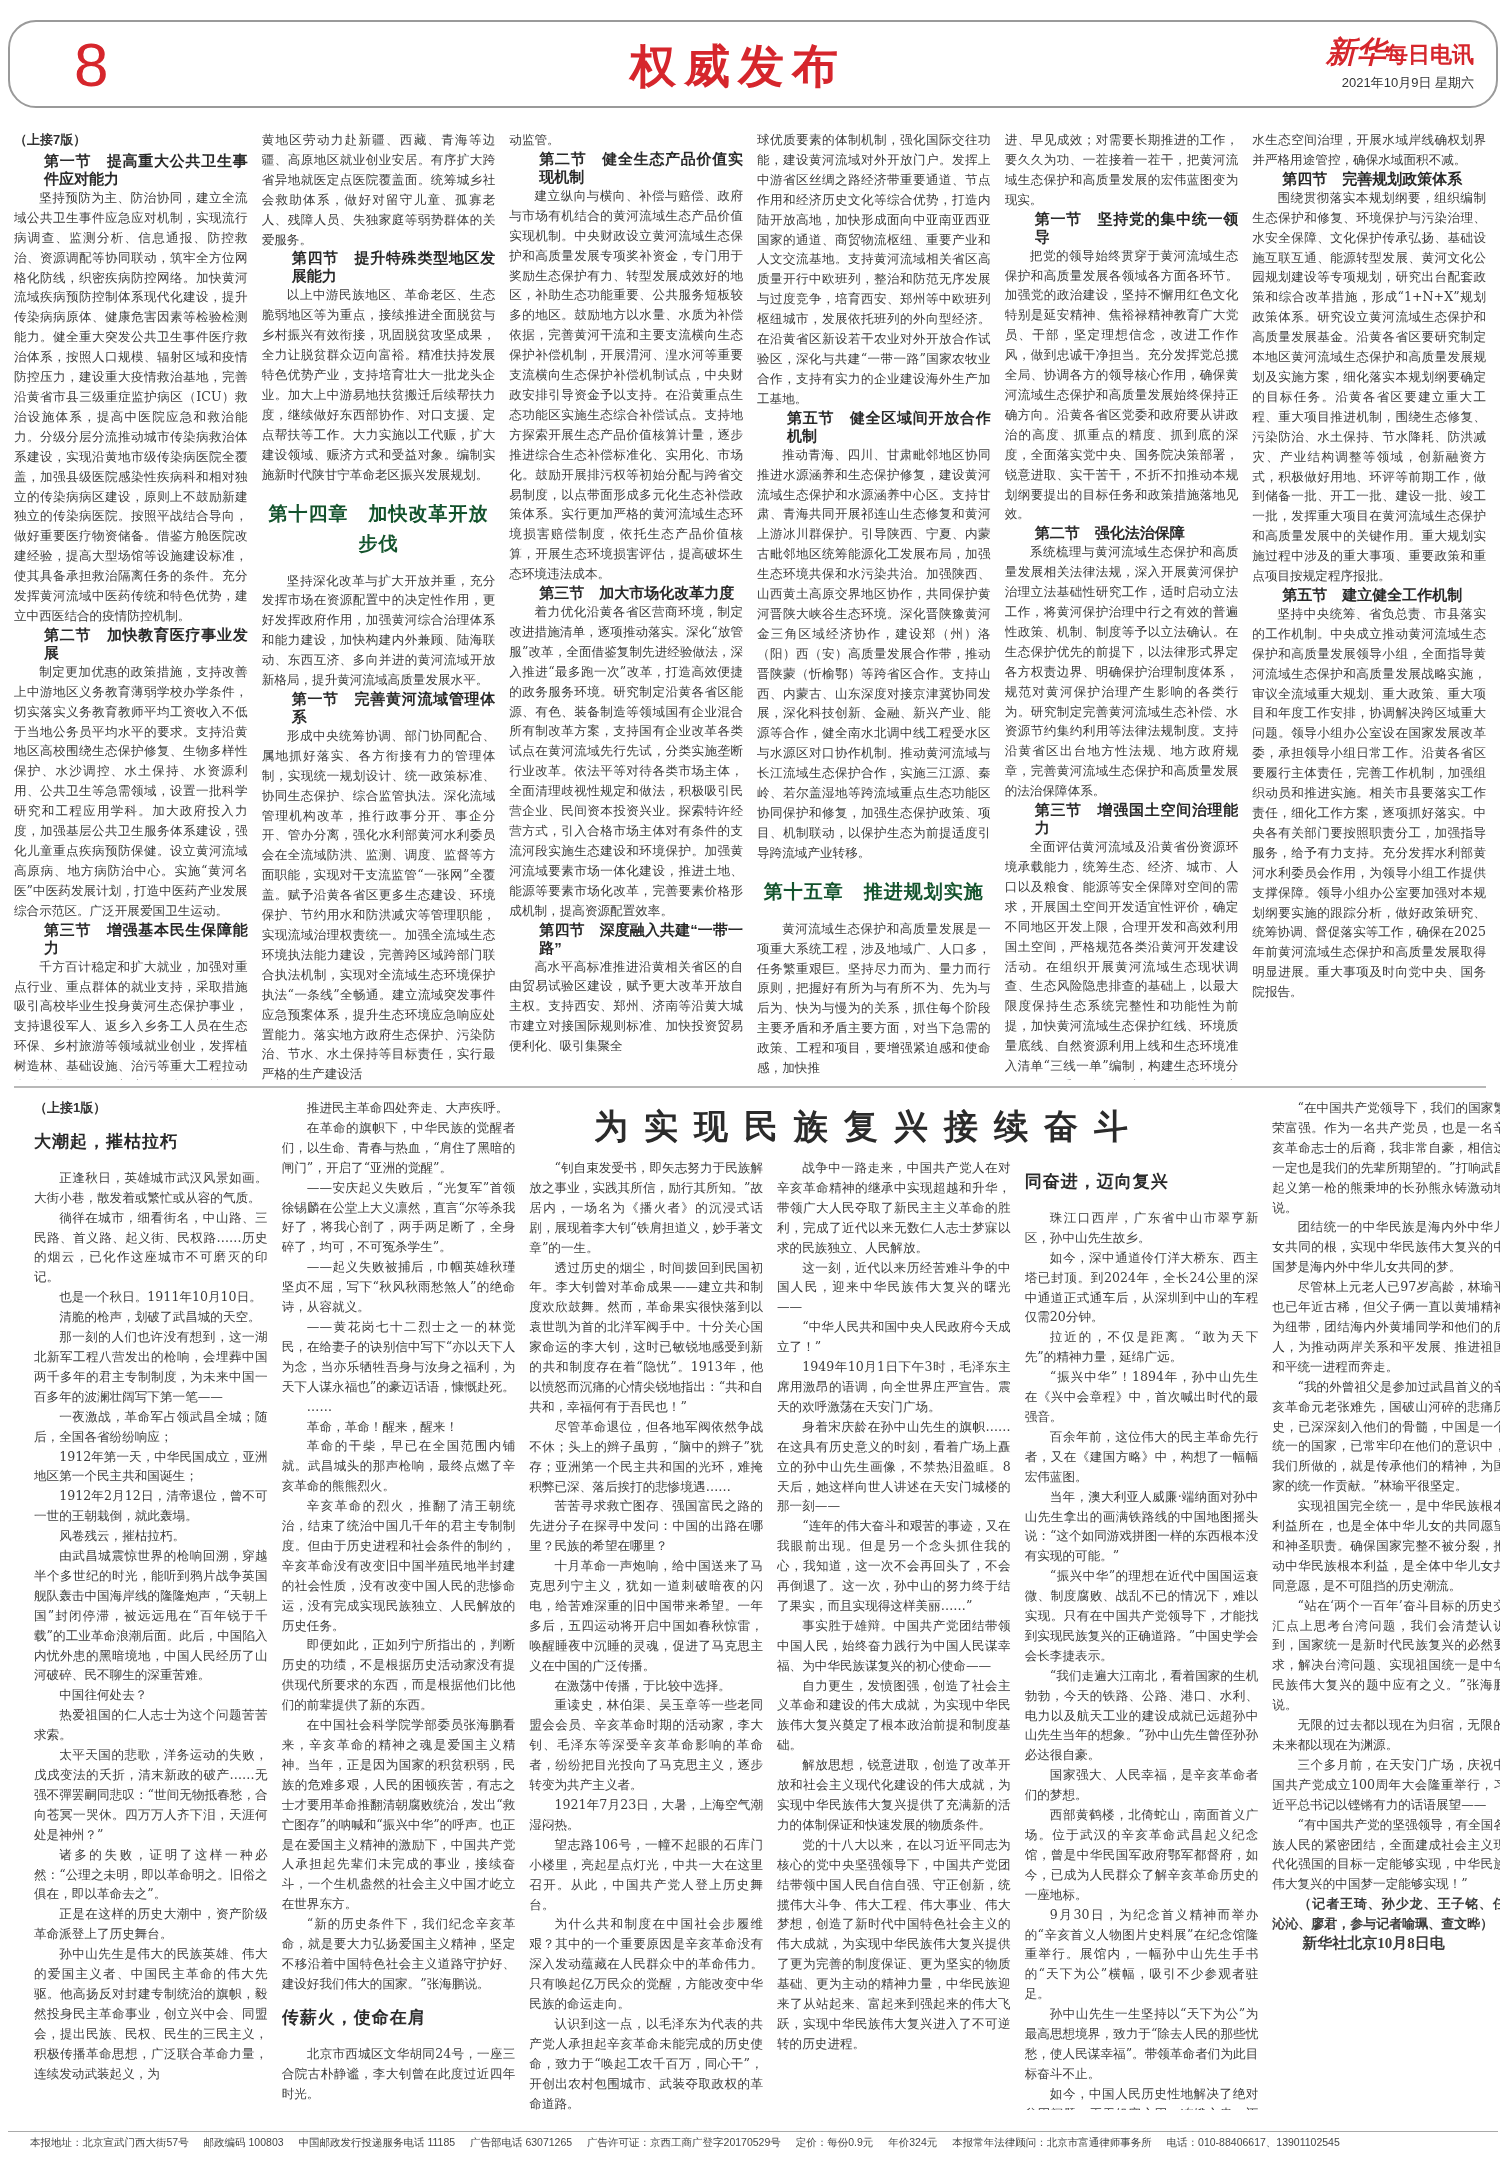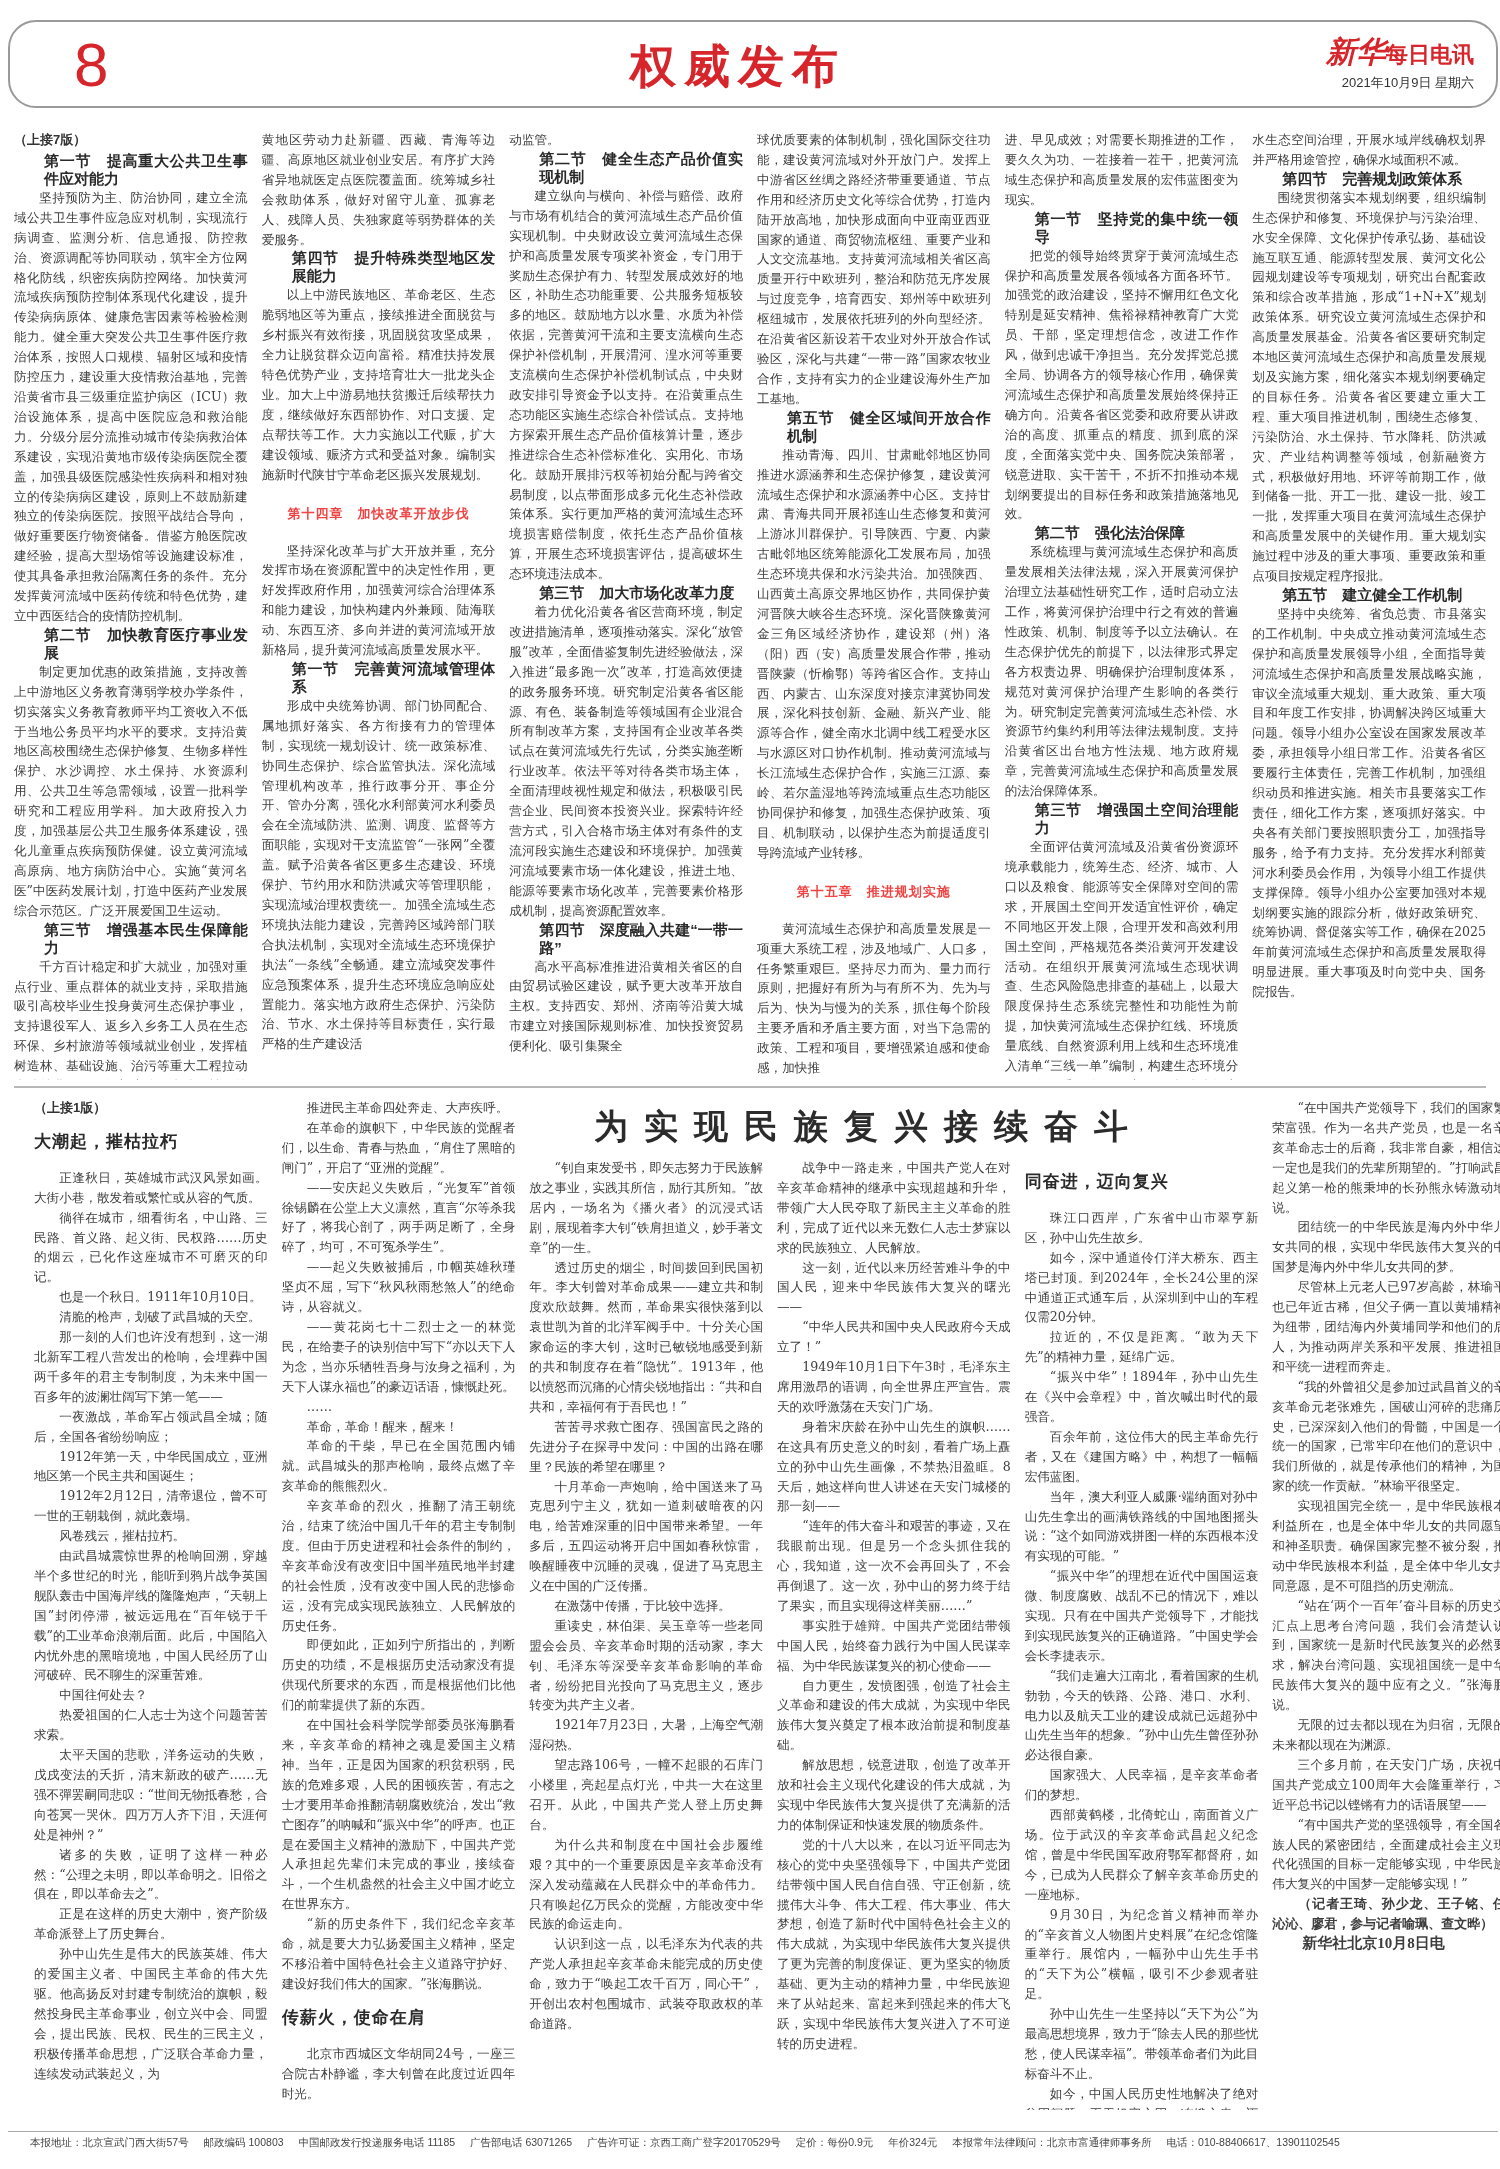--- a/index.html
+++ b/index.html
@@ -20,21 +20,21 @@
   .region { position: absolute; left: 14px; width: 1472px; }
   .top-region { top: 130px; height: 950px; }
   .bottom-region { top: 1098px; height: 1012px; margin-left: 20px; }
   .divider { position: absolute; left: 14px; top: 1086px; width: 1472px; height: 2px; background: #b8b8b8; }
 
   .cols { display: grid; grid-template-columns: repeat(6, 1fr); column-gap: 14px; height: 100%; }
   .col { font-size: 12.6px; line-height: 19.9px; text-align: justify; overflow: hidden; color: #3d3d3d; }
   .col p { text-indent: 2em; }
   .col .cont { font-family: "Liberation Sans", sans-serif; font-size: 13px; font-weight: bold; color: #333; margin-bottom: 2px; }
   .col h3.sec { font-family: "Liberation Sans", sans-serif; font-size: 15px; font-weight: bold; color: #2a2a2a; padding-left: 2em; line-height: 18px; }
-  .col h2.chap { font-family: "Liberation Sans", sans-serif; font-size: 13px; font-weight: bold; color: #ef4444; text-align: center; line-height: 30px; margin: 14px 0 12px; letter-spacing: 1px; }
+  .col h2.chap { font-family: "Liberation Sans", sans-serif; font-size: 19px; font-weight: bold; color: #14532d; text-align: center; line-height: 30px; margin: 14px 0 12px; letter-spacing: 1px; }
   .col h2.sub { font-family: "Liberation Sans", sans-serif; font-size: 17px; font-weight: bold; color: #2a2a2a; margin: 14px 0 16px; letter-spacing: 1px; }
   .col .byline { font-family: "Liberation Sans", sans-serif; font-weight: bold; font-size: 13px; text-indent: 2em; }
   .col .dateline { font-family: Liberation Serif, serif; font-weight: bold; font-size: 15px; }
 
   .headline { position: absolute; left: 594px; top: 1104px; font-size: 34px; letter-spacing: 16px; color: #2b2b2b; font-family: "DejaVu Serif", serif; line-height: 44px; }
   .bottom-region .cols { padding-top: 0; }
   .pad-headline { height: 60px; }
 
   .footer-rule { position: absolute; left: 8px; top: 2131px; width: 1490px; height: 1px; background: #aaa; }
   .footer { position: absolute; left: 30px; top: 2136px; width: 1450px; font-family: "Liberation Sans", sans-serif; font-size: 10.5px; color: #444; white-space: nowrap; }
@@ -155,20 +155,21 @@
       <h2 class="sub">传薪火，使命在肩</h2>
       <div class="multi">
           <p>北京市西城区文华胡同24号，一座三合院古朴静谧，李大钊曾在此度过近四年时光。</p>
         </div>
     </div>
     <div class="col">
       <div class="pad-headline"></div>
       <div class="multi">
           <p>“钊自束发受书，即矢志努力于民族解放之事业，实践其所信，励行其所知。”故居内，一场名为《播火者》的沉浸式话剧，展现着李大钊“铁肩担道义，妙手著文章”的一生。</p>
           <p>透过历史的烟尘，时间拨回到民国初年。李大钊曾对革命成果——建立共和制度欢欣鼓舞。然而，革命果实很快落到以袁世凯为首的北洋军阀手中。十分关心国家命运的李大钊，这时已敏锐地感受到新的共和制度存在着“隐忧”。1913年，他以愤怒而沉痛的心情尖锐地指出：“共和自共和，幸福何有于吾民也！”</p>
+          <p>尽管革命退位，但各地军阀依然争战不休；头上的辫子虽剪，“脑中的辫子”犹存；亚洲第一个民主共和国的光环，难掩积弊已深、落后挨打的悲惨境遇……</p>
           <p>苦苦寻求救亡图存、强国富民之路的先进分子在探寻中发问：中国的出路在哪里？民族的希望在哪里？</p>
           <p>十月革命一声炮响，给中国送来了马克思列宁主义，犹如一道刺破暗夜的闪电，给苦难深重的旧中国带来希望。一年多后，五四运动将开启中国如春秋惊雷，唤醒睡夜中沉睡的灵魂，促进了马克思主义在中国的广泛传播。</p>
           <p>在激荡中传播，于比较中选择。</p>
           <p>重读史，林伯渠、吴玉章等一些老同盟会会员、辛亥革命时期的活动家，李大钊、毛泽东等深受辛亥革命影响的革命者，纷纷把目光投向了马克思主义，逐步转变为共产主义者。</p>
           <p>1921年7月23日，大暑，上海空气潮湿闷热。</p>
           <p>望志路106号，一幢不起眼的石库门小楼里，亮起星点灯光，中共一大在这里召开。从此，中国共产党人登上历史舞台。</p>
           <p>为什么共和制度在中国社会步履维艰？其中的一个重要原因是辛亥革命没有深入发动蕴藏在人民群众中的革命伟力。只有唤起亿万民众的觉醒，方能改变中华民族的命运走向。</p>
           <p>认识到这一点，以毛泽东为代表的共产党人承担起辛亥革命未能完成的历史使命，致力于“唤起工农千百万，同心干”，开创出农村包围城市、武装夺取政权的革命道路。</p>
         </div>
     </div>

